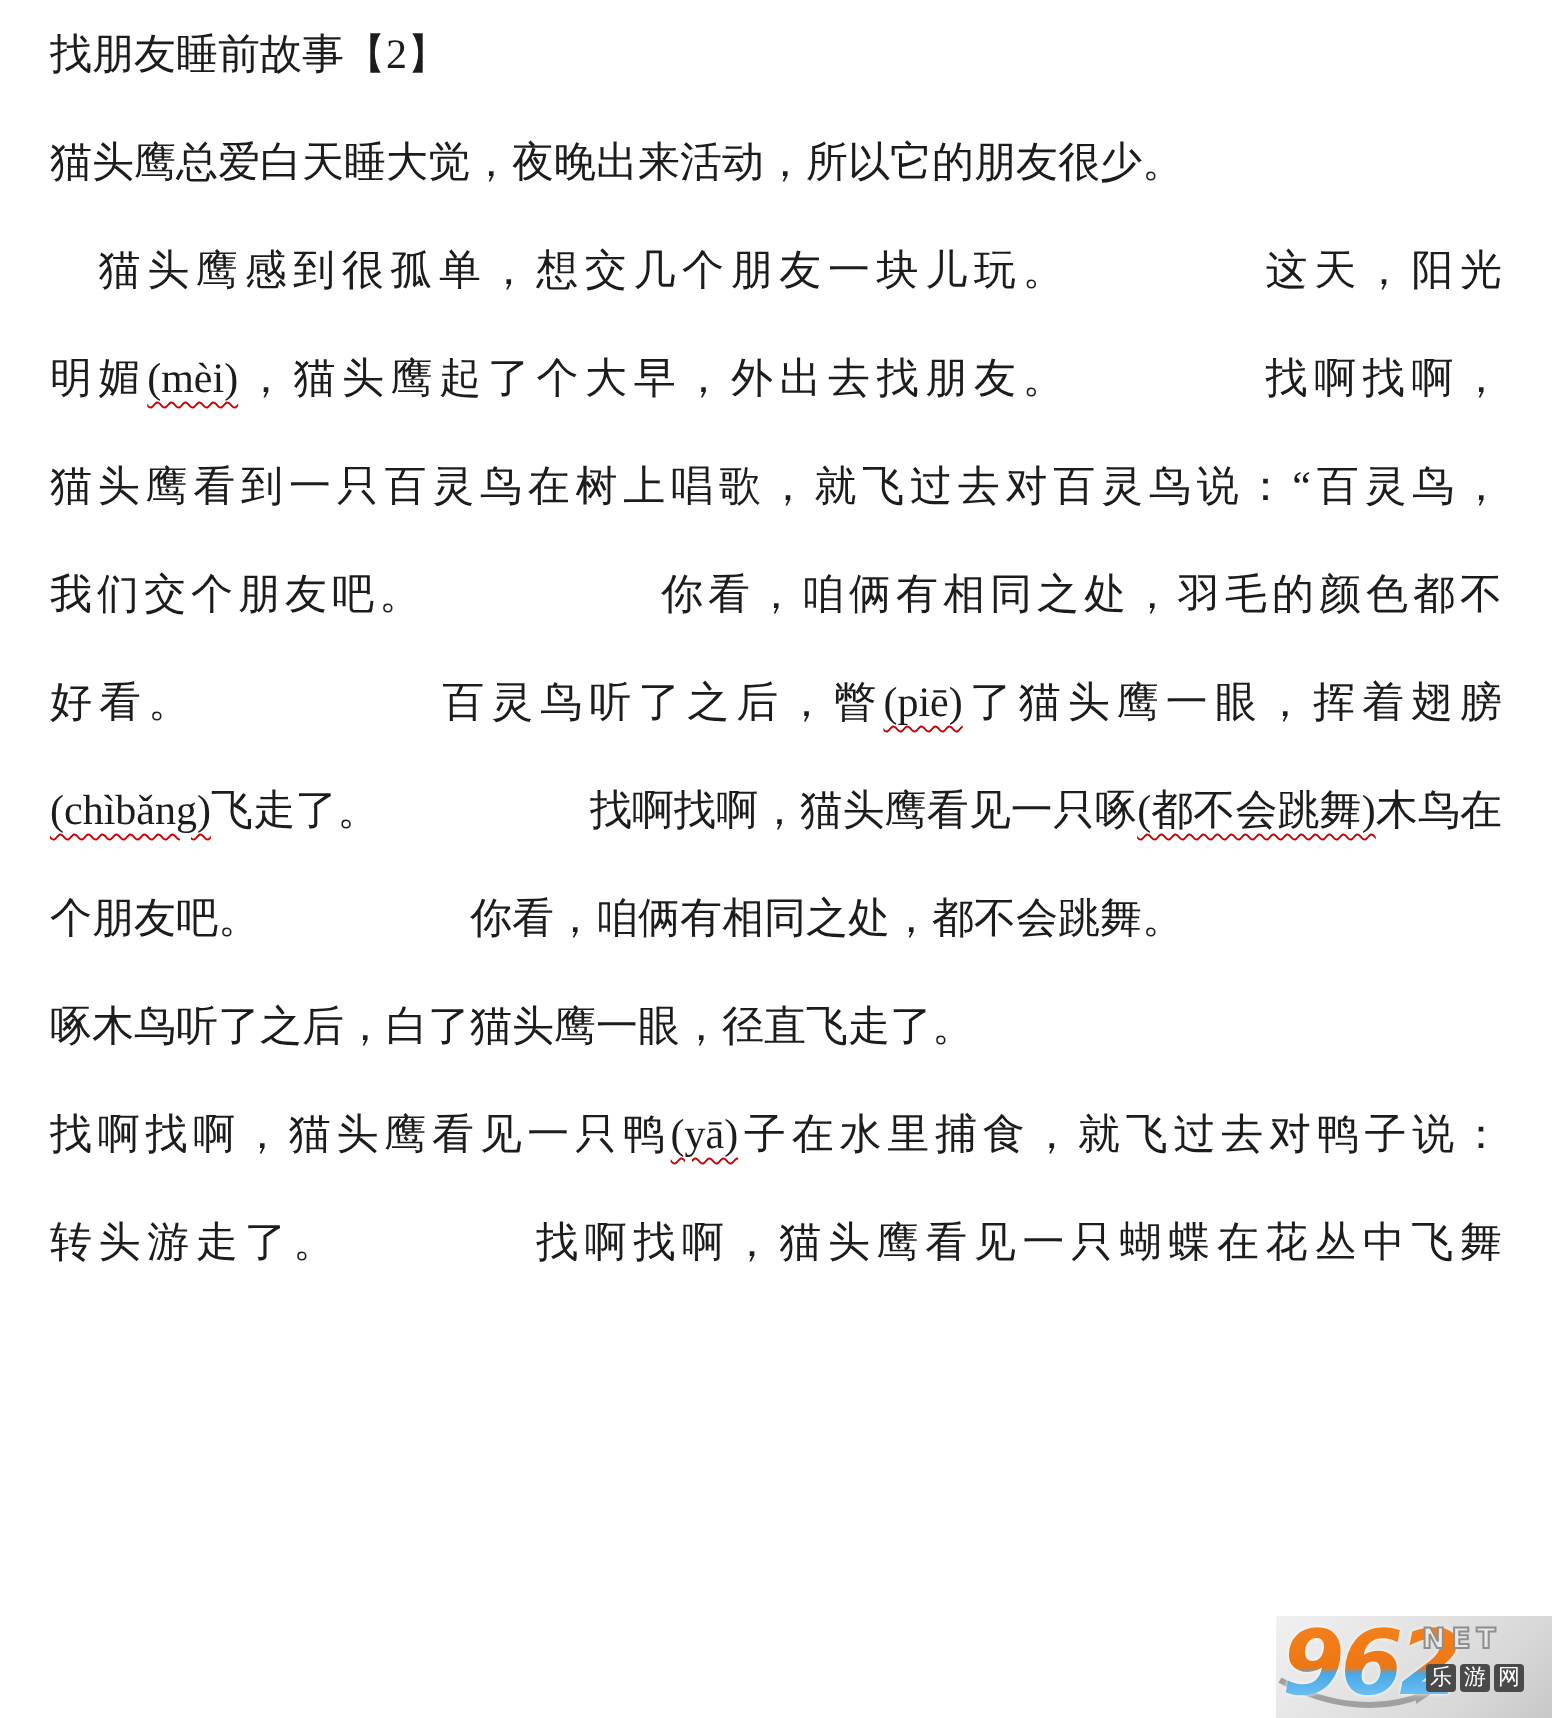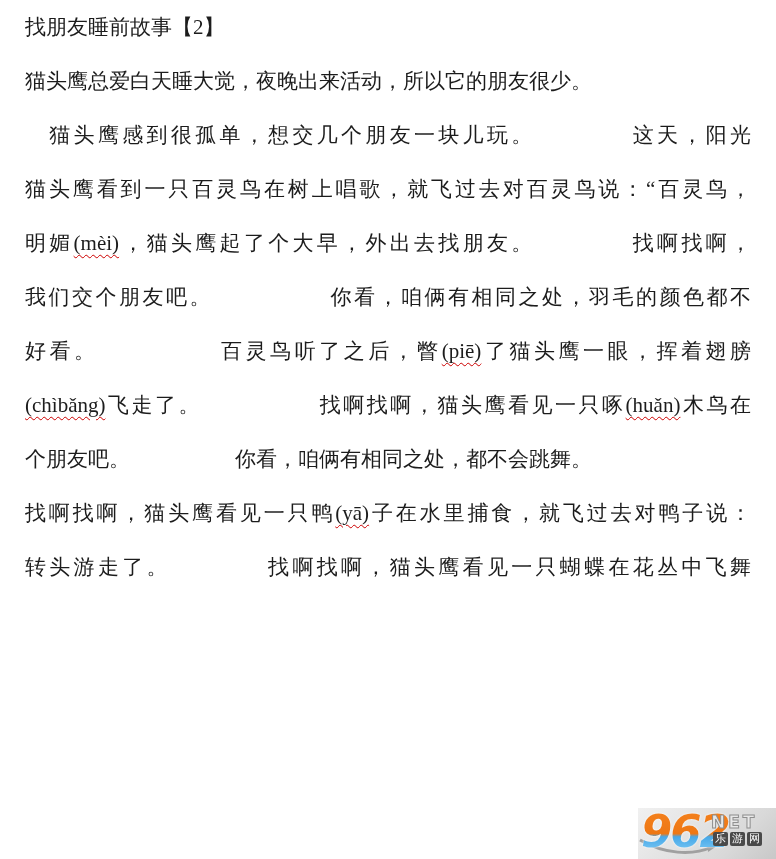--- a/index.html
+++ b/index.html
@@ -67,21 +67,21 @@
     text-shadow: none;
     filter: drop-shadow(0 0 1px #ffffff);
   }
   .wm-net {
     position: absolute;
     left: 73px;
     top: 4px;
     z-index: 2;
     font-family: "DejaVu Sans", sans-serif;
     font-weight: bold;
-    font-size: 17px;
+    font-size: 14px;
     letter-spacing: 3px;
     color: #e8e8e8;
     -webkit-text-stroke: 1px #8f8f8f;
   }
   .wm-tiles {
     position: absolute;
     left: 75px;
     top: 24px;
     z-index: 2;
     display: flex;
@@ -100,26 +100,27 @@
     border-radius: 2px;
   }
 </style>
 </head>
 <body>
 
 <div class="doc">
     <div class="line"><span>找朋友睡前故事【2】</span></div>
     <div class="line"><span>猫头鹰总爱白天睡大觉，夜晚出来活动，所以它的朋友很少。</span></div>
     <div class="line full"><span>　猫头鹰感到很孤单，想交几个朋友一块儿玩。　　　　这天，阳光</span></div>
+    <div class="line full"><span>明媚</span><span class="sq">(mèi)</span><span>，猫头鹰起了个大早，外出去找朋友。　　　　找啊找啊，</span></div>
     <div class="line full"><span>猫头鹰看到一只百灵鸟在树上唱歌，就飞过去对百灵鸟说：“百灵鸟，</span></div>
-    <div class="line full"><span>明媚</span><span class="sq">(mèi)</span><span>，猫头鹰起了个大早，外出去找朋友。　　　　找啊找啊，</span></div>
     <div class="line full"><span>我们交个朋友吧。　　　　　你看，咱俩有相同之处，羽毛的颜色都不</span></div>
     <div class="line full"><span>好看。　　　　　百灵鸟听了之后，瞥</span><span class="sq">(piē)</span><span>了猫头鹰一眼，挥着翅膀</span></div>
-    <div class="line full"><span class="sq">(chìbǎng)</span><span>飞走了。　　　　　找啊找啊，猫头鹰看见一只啄</span><span class="sq">(huǎn)</span><span>木鸟在</span></div>
+    <div class="line full"><span class="sq">(chìbǎng)</span><span>飞走了。　　　　　找啊找啊，猫头鹰看见一只啄</span><span class="sq">(都不会跳舞)</span><span>木鸟在</span></div>
     <div class="line"><span>个朋友吧。　　　　　你看，咱俩有相同之处，都不会跳舞。</span></div>
+    <div class="line"><span>啄木鸟听了之后，白了猫头鹰一眼，径直飞走了。</span></div>
     <div class="line full"><span>找啊找啊，猫头鹰看见一只鸭</span><span class="sq">(yā)</span><span>子在水里捕食，就飞过去对鸭子说：</span></div>
     <div class="line full"><span>转头游走了。　　　　找啊找啊，猫头鹰看见一只蝴蝶在花丛中飞舞</span></div>
   </div>
 
 <div class="watermark">
   <svg class="wm-arrow" width="138" height="51" viewBox="0 0 138 51">
     <path d="M2,32 C26,46 54,48 74,39" stroke="#a0a0a0" stroke-width="3" fill="none"></path>
     <path d="M70,44 L85,34 L69,31 Z" fill="#a0a0a0"></path>
   </svg>
   <div class="wm-962">962</div>

